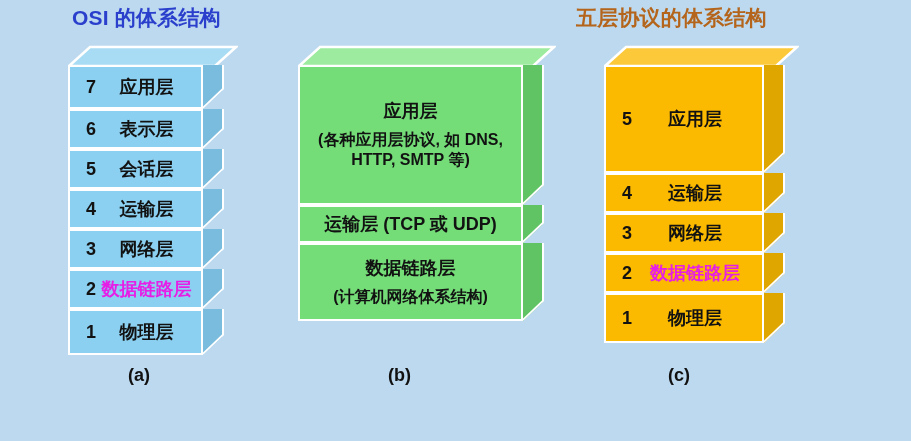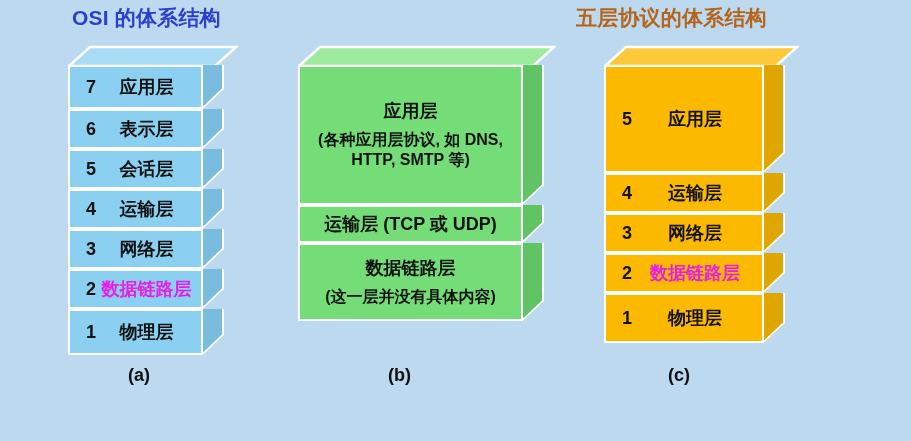--- a/index.html
+++ b/index.html
@@ -226,21 +226,21 @@
           </div>
           <div class="layer" style="height: 38px; width: 225px; background: rgb(116, 221, 120);">
             <span class="lbl"><span>运输层 (TCP 或 UDP)</span></span>
           </div>
         </div>
         <div class="layer-wrap" style="height: 78px;">
           <div class="side-face" style="left: 225px; width: 21px; height: 78px; top: 0px; background: rgb(96, 195, 100); clip-path: polygon(0px 0px, 100% -20px, 100% 58px, 0px 78px);">
             <div style="position: absolute; left: 0px; bottom: 0px; width: 33px; height: 2.5px; background: rgb(255, 255, 255); transform-origin: left center; transform: rotate(-43.6028deg);"></div>
           </div>
           <div class="layer" style="height: 78px; width: 225px; background: rgb(116, 221, 120);">
-            <span class="lbl"><span>数据链路层</span><span class="sub" style="margin-top: 8px;">(这一层并没有具体内容)</span></span>
+            <span class="lbl"><span>数据链路层</span><span class="sub" style="margin-top: 8px;">(计算机网络体系结构)</span></span>
           </div>
         </div>
       </div>
   </div>
 
   <div class="stack" id="stack-five">
     <svg width="195" height="22" viewBox="0 0 195 22" style="position:absolute;left:0;top:0;">
       <polygon points="1,21 22,2 193,2 172,21" fill="#fcc93a" stroke="#ffffff" stroke-width="2.5"></polygon>
     </svg>
     <div class="stack-body" id="body-five" style="top: 20px; width: 160px;">

